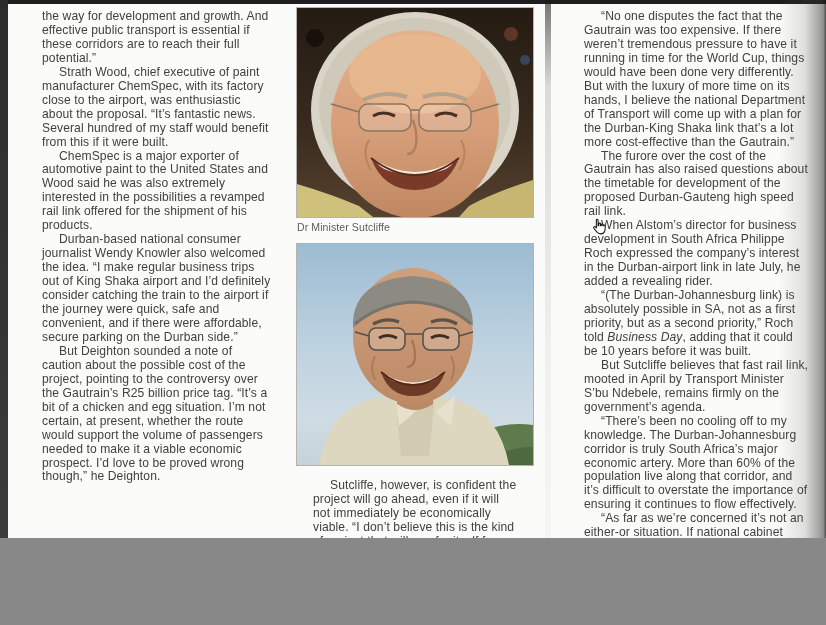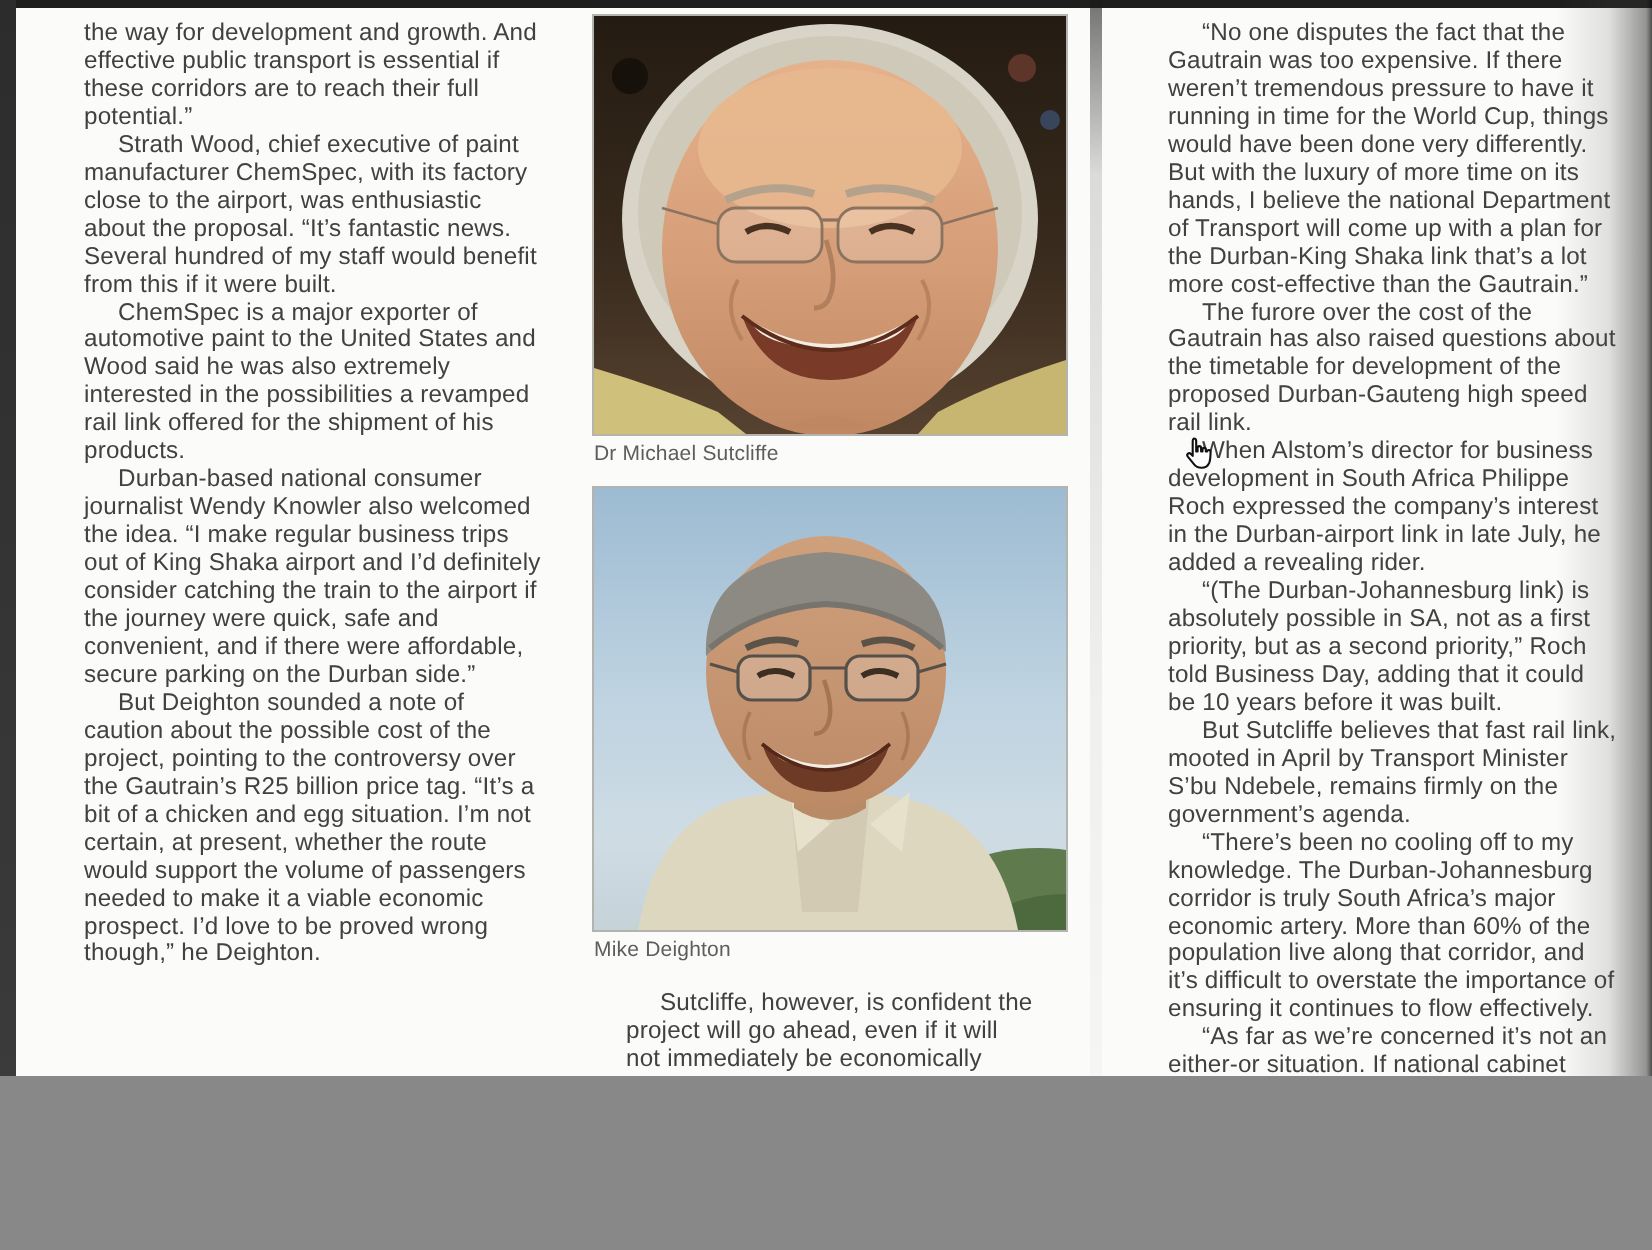--- a/index.html
+++ b/index.html
@@ -24,21 +24,21 @@
   .col p.no-indent { text-indent:0; }
   .col-left  { left:42px;  top:10px; width:231px; }
   .col-right { left:584px; top:10px; width:225px; }
   .col-mid   { left:296px; top:7px;  width:239px; }
 
   .photo-frame { width:238px; border:1px solid #b5b3ae; display:block; background:#ddd; }
   .photo-frame svg { display:block; }
   .caption { font-size:10.5px; color:#5d5d5b; margin:3px 0 0 1px; line-height:13px; }
   .mid-para { margin-top:13px !important; }
 
-  .italic { }
+  .italic { font-style:italic; }
   .bid { color:#b8352a; font-weight:normal; letter-spacing:0.3px; }
 
   .footer { position:absolute; left:40px; top:593px; display:flex; align-items:baseline;flex-direction:column; }
   .page-num { font-family:"Liberation Serif", serif; font-weight:bold; font-size:23px; color:#1b1b1b; }
   .footer-text { font-size:8.5px; color:#8e8c82; letter-spacing:1.3px; margin-left:14px; }
   .footer-issue { margin-left:9px; color:#84827a; font-weight:bold;padding-left:48px; }
 
   .cursor { position:absolute; left:589px; top:216px; width:21px; height:23px; z-index:9; }
 </style>
 </head>
@@ -102,21 +102,21 @@
         <path d="M74 150 q44 34 88 0 q-12 32 -44 32 q-32 0 -44 -32 z" fill="#7a3a28"></path>
         <path d="M78 152 q40 24 80 0 q-6 14 -40 14 q-34 0 -40 -14 z" fill="#f3ece0"></path>
         <path d="M74 150 q44 34 88 0" stroke="#5e2c1c" stroke-width="2" fill="none"></path>
 
         <path d="M96 206 q22 -12 44 0 z" fill="#c08862"></path>
 
         <path d="M0 209 L0 176 q34 10 62 22 l14 11 z" fill="#cfc07c"></path>
         <path d="M236 209 L236 172 q-38 12 -64 26 l-10 11 z" fill="#c6b671"></path>
       </svg>
     </div>
-    <div class="caption">Dr Michael Sutcliffe</div>
+    <div class="caption">Dr Minister Sutcliffe</div>
 
     <div class="photo-frame" style="margin-top:9px">
       <svg width="236" height="221" viewBox="0 0 236 221">
         <defs>
           <linearGradient id="sky2" x1="0" y1="0" x2="0" y2="1">
             <stop offset="0" stop-color="#9dbbd2"></stop>
               <stop offset="0.45" stop-color="#bdd2e0"></stop>
               <stop offset="0.8" stop-color="#cfdce4"></stop>
               <stop offset="1" stop-color="#c5d2d8"></stop>
           </linearGradient>
@@ -151,21 +151,20 @@
         <path d="M82 94 q8 -5 18 0 M134 94 q8 -5 18 0" stroke="#3c2e20" stroke-width="3" fill="none"></path>
 
         <path d="M115 96 q5 14 2 22 q-2 5 -7 5" stroke="#a5754f" stroke-width="2.2" fill="none"></path>
 
         <path d="M84 128 q32 26 64 0 q-8 24 -32 24 q-24 0 -32 -24 z" fill="#6d3a26"></path>
         <path d="M88 130 q28 17 56 0 q-5 10 -28 10 q-23 0 -28 -10 z" fill="#f2ede2"></path>
         <path d="M84 128 q32 26 64 0" stroke="#55281a" stroke-width="1.8" fill="none"></path>
         <path d="M78 112 q-6 12 0 24 M154 112 q6 12 0 24" stroke="#aa7a54" stroke-width="1.8" fill="none"></path>
       </svg>
     </div>
-    <div class="caption">Mike Deighton</div>
 
     <p class="mid-para" style="margin:17px; text-indent:17px;">Sutcliffe, however, is confident the project will go ahead, even if it will not immediately be economically viable. “I don’t believe this is the kind of project that will pay for itself from day one. But the benefits certainly warrant some degree of public investment.</p>
   </div>
 
   <div class="col col-right">
     <p>“No one disputes the fact that the Gautrain was too expensive. If there weren’t tremendous pressure to have it running in time for the World Cup, things would have been done very differently. But with the luxury of more time on its hands, I believe the national Department of Transport will come up with a plan for the Durban-King Shaka link that’s a lot more cost-effective than the Gautrain.”</p>
     <p>The furore over the cost of the Gautrain has also raised questions about the timetable for development of the proposed Durban-Gauteng high speed rail link.</p>
     <p><span>When Alstom’s director for business development in South Africa Philippe Roch expressed the company’s interest in the Durban-airport link in late July, he added a revealing rider.</span></p>
     <p><span>“(The Durban-Johannesburg link) is absolutely possible in SA, not as a first priority, but as a second priority,” Roch told </span><span class="italic">Business Day</span><span>, adding that it could be 10 years before it was built.</span></p>
     <p>But Sutcliffe believes that fast rail link, mooted in April by Transport Minister S’bu Ndebele, remains firmly on the government’s agenda.</p>

